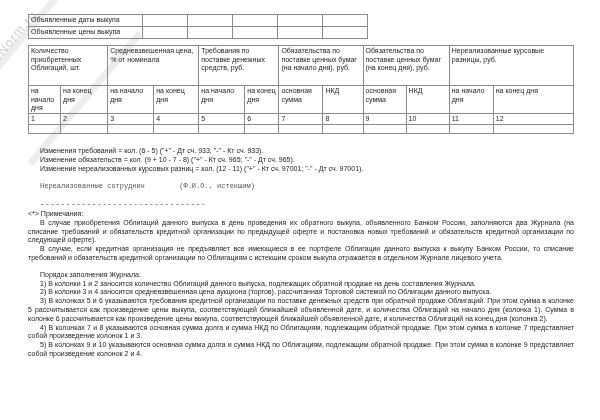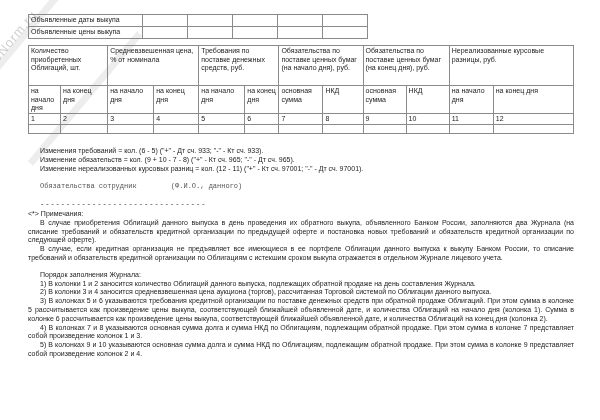--- a/index.html
+++ b/index.html
@@ -148,22 +148,22 @@
     </tbody>
       </table>
 
     <div class="formulas">
       <div>Изменения требований = кол. (6 - 5) ("+" - Дт сч. 933; "-" - Кт сч. 933).</div>
       <div>Изменение обязательств = кол. (9 + 10 - 7 - 8) ("+" - Кт сч. 965; "-" - Дт сч. 965).</div>
       <div>Изменение нереализованных курсовых разниц = кол. (12 - 11) ("+" - Кт сч. 97001; "-" - Дт сч. 97001).</div>
     </div>
 
     <div class="signature">
-      <span>Обязательства сотрудник</span>
-      <span class="hint">(Ф.И.О., данного)</span>
+      <span>Нереализованные сотрудник</span>
+      <span class="hint">(Ф.И.О., истекшим)</span>
     </div>
 
     <div class="separator">--------------------------------</div>
 
     <div class="notes">
       <div class="notes-title">&lt;*&gt; Примечания:</div>
       <p>В случае приобретения Облигаций данного выпуска в день проведения их обратного выкупа, объявленного Банком России, заполняются два Журнала (на списание требований и обязательств кредитной организации по предыдущей оферте и постановка новых требований и обязательств кредитной организации по следующей оферте).</p>
       <p>В случае, если кредитная организация не предъявляет все имеющиеся в ее портфеле Облигации данного выпуска к выкупу Банком России, то списание требований и обязательств кредитной организации по Облигациям с истекшим сроком выкупа отражается в отдельном Журнале лицевого учета.</p>
       <p class="gap">Порядок заполнения Журнала:</p>
       <p>1) В колонки 1 и 2 заносится количество Облигаций данного выпуска, подлежащих обратной продаже на день составления Журнала.</p>

